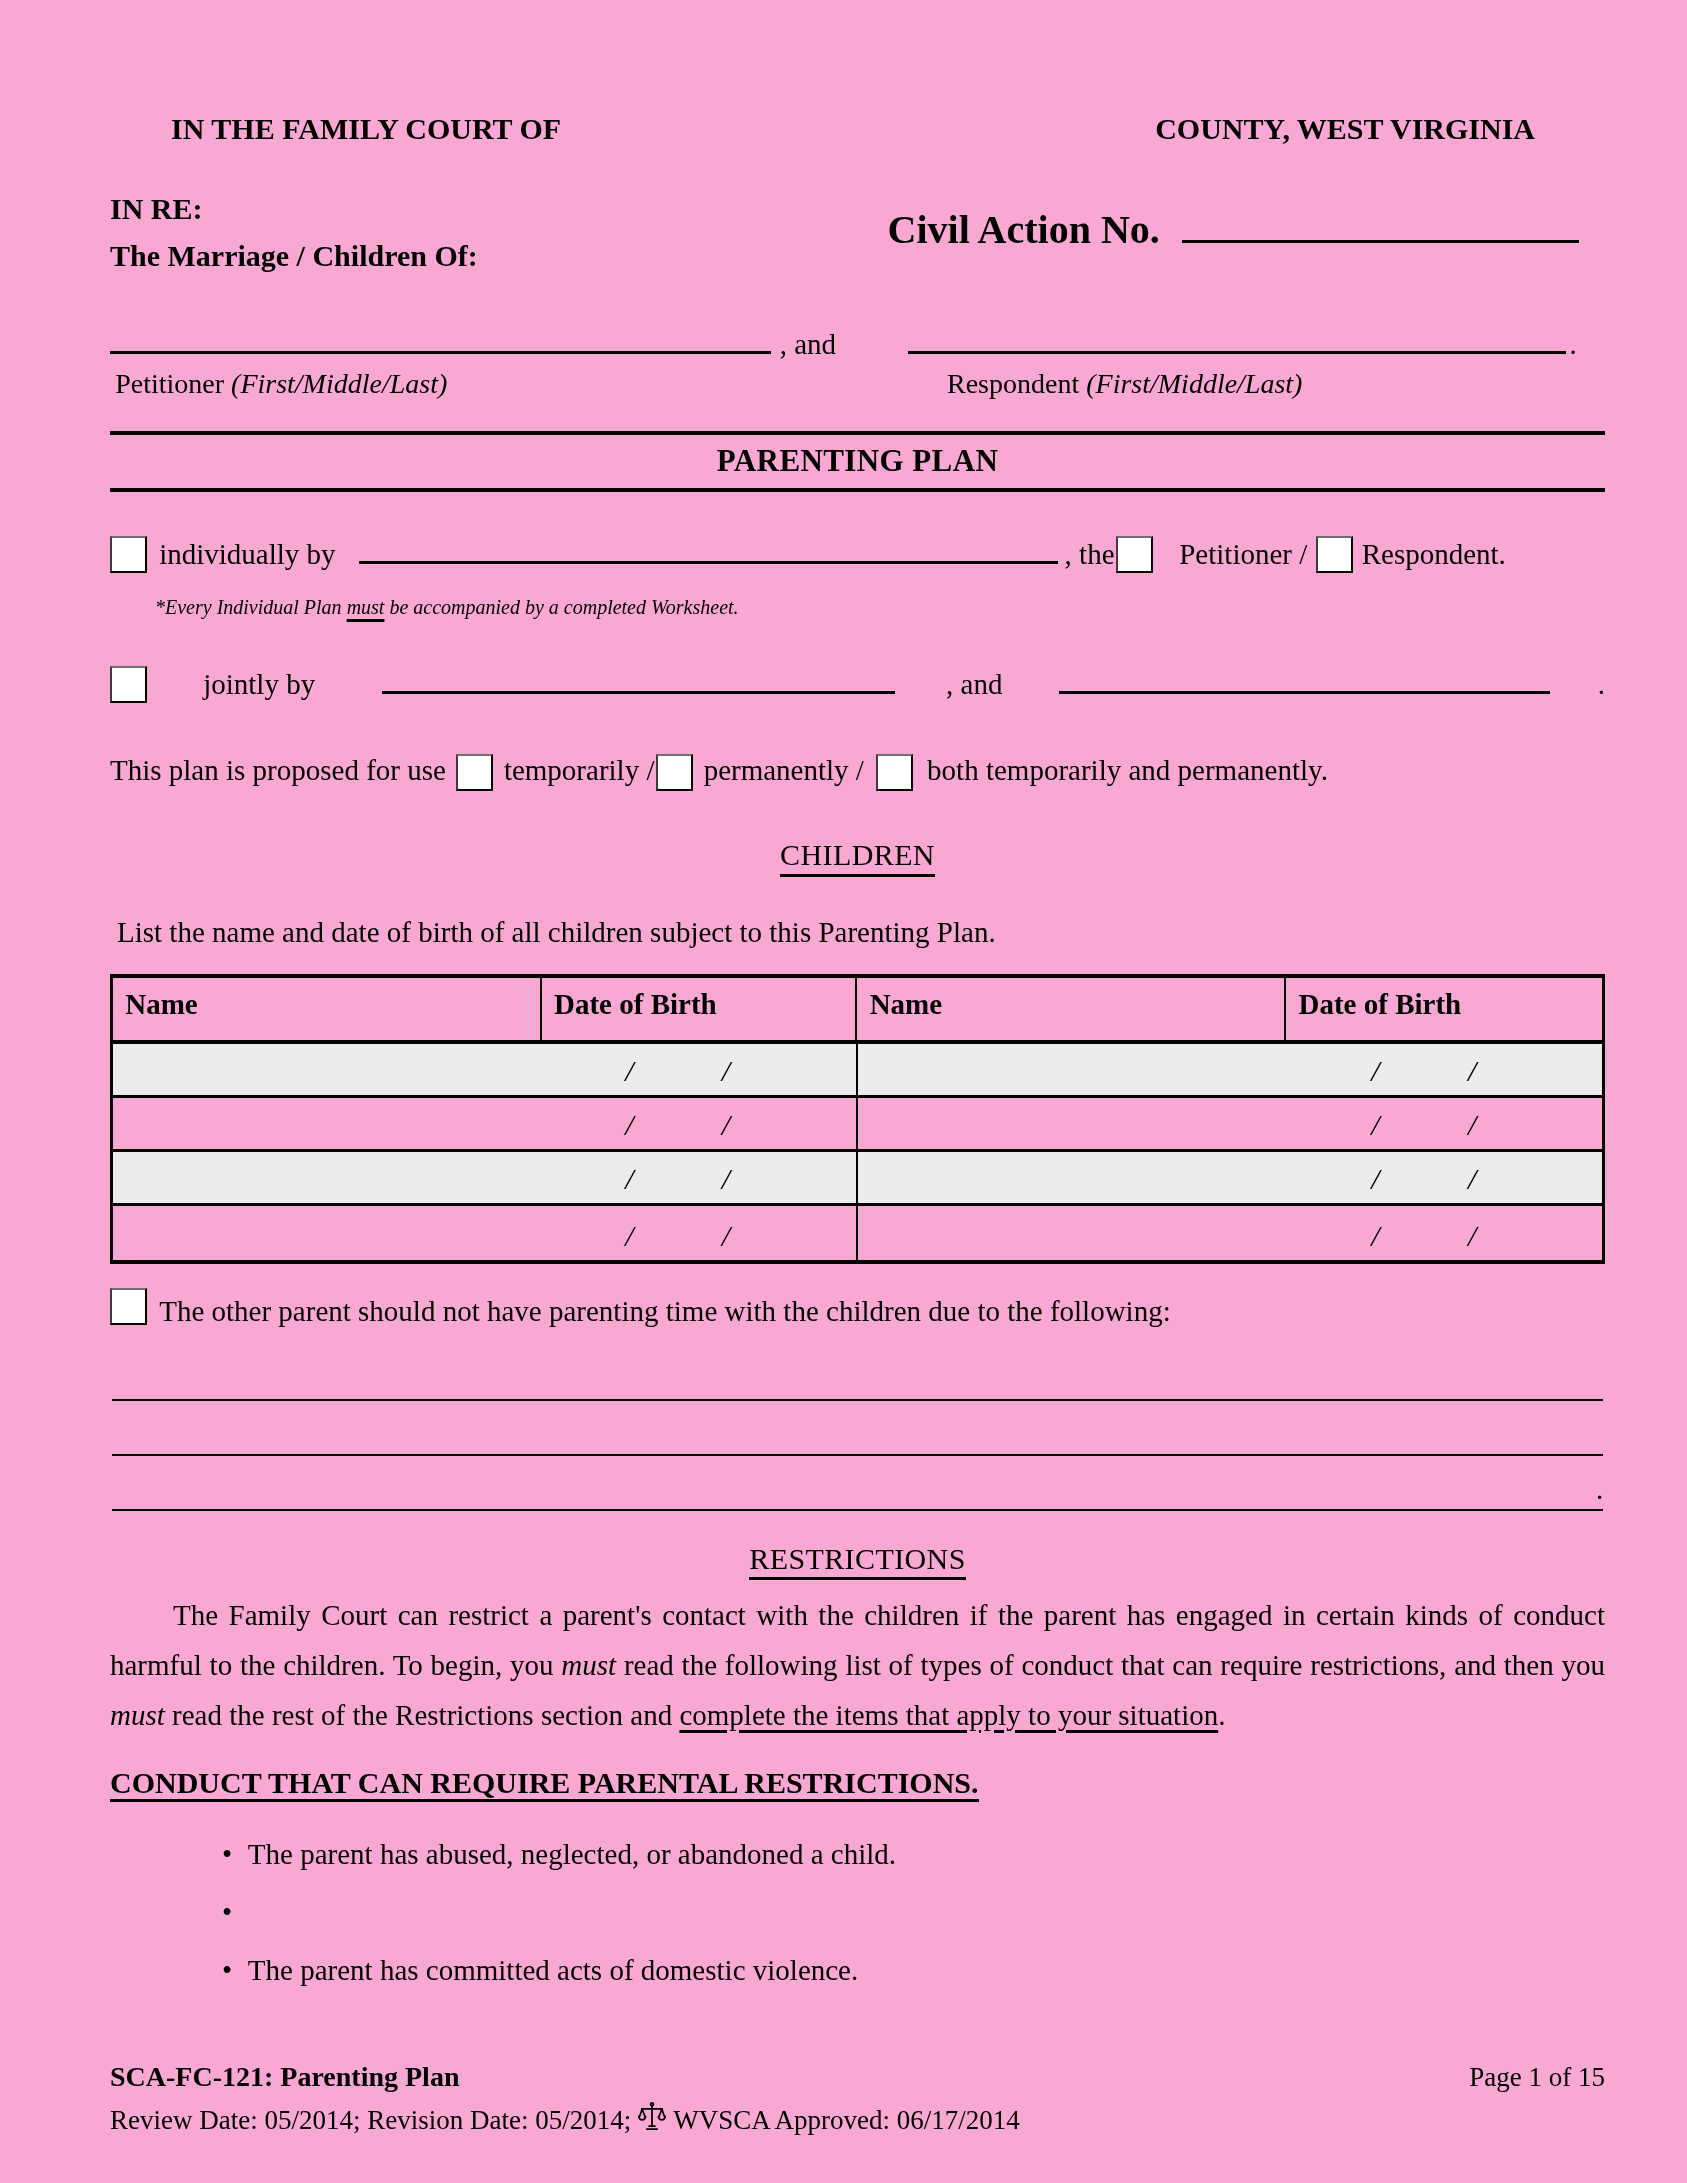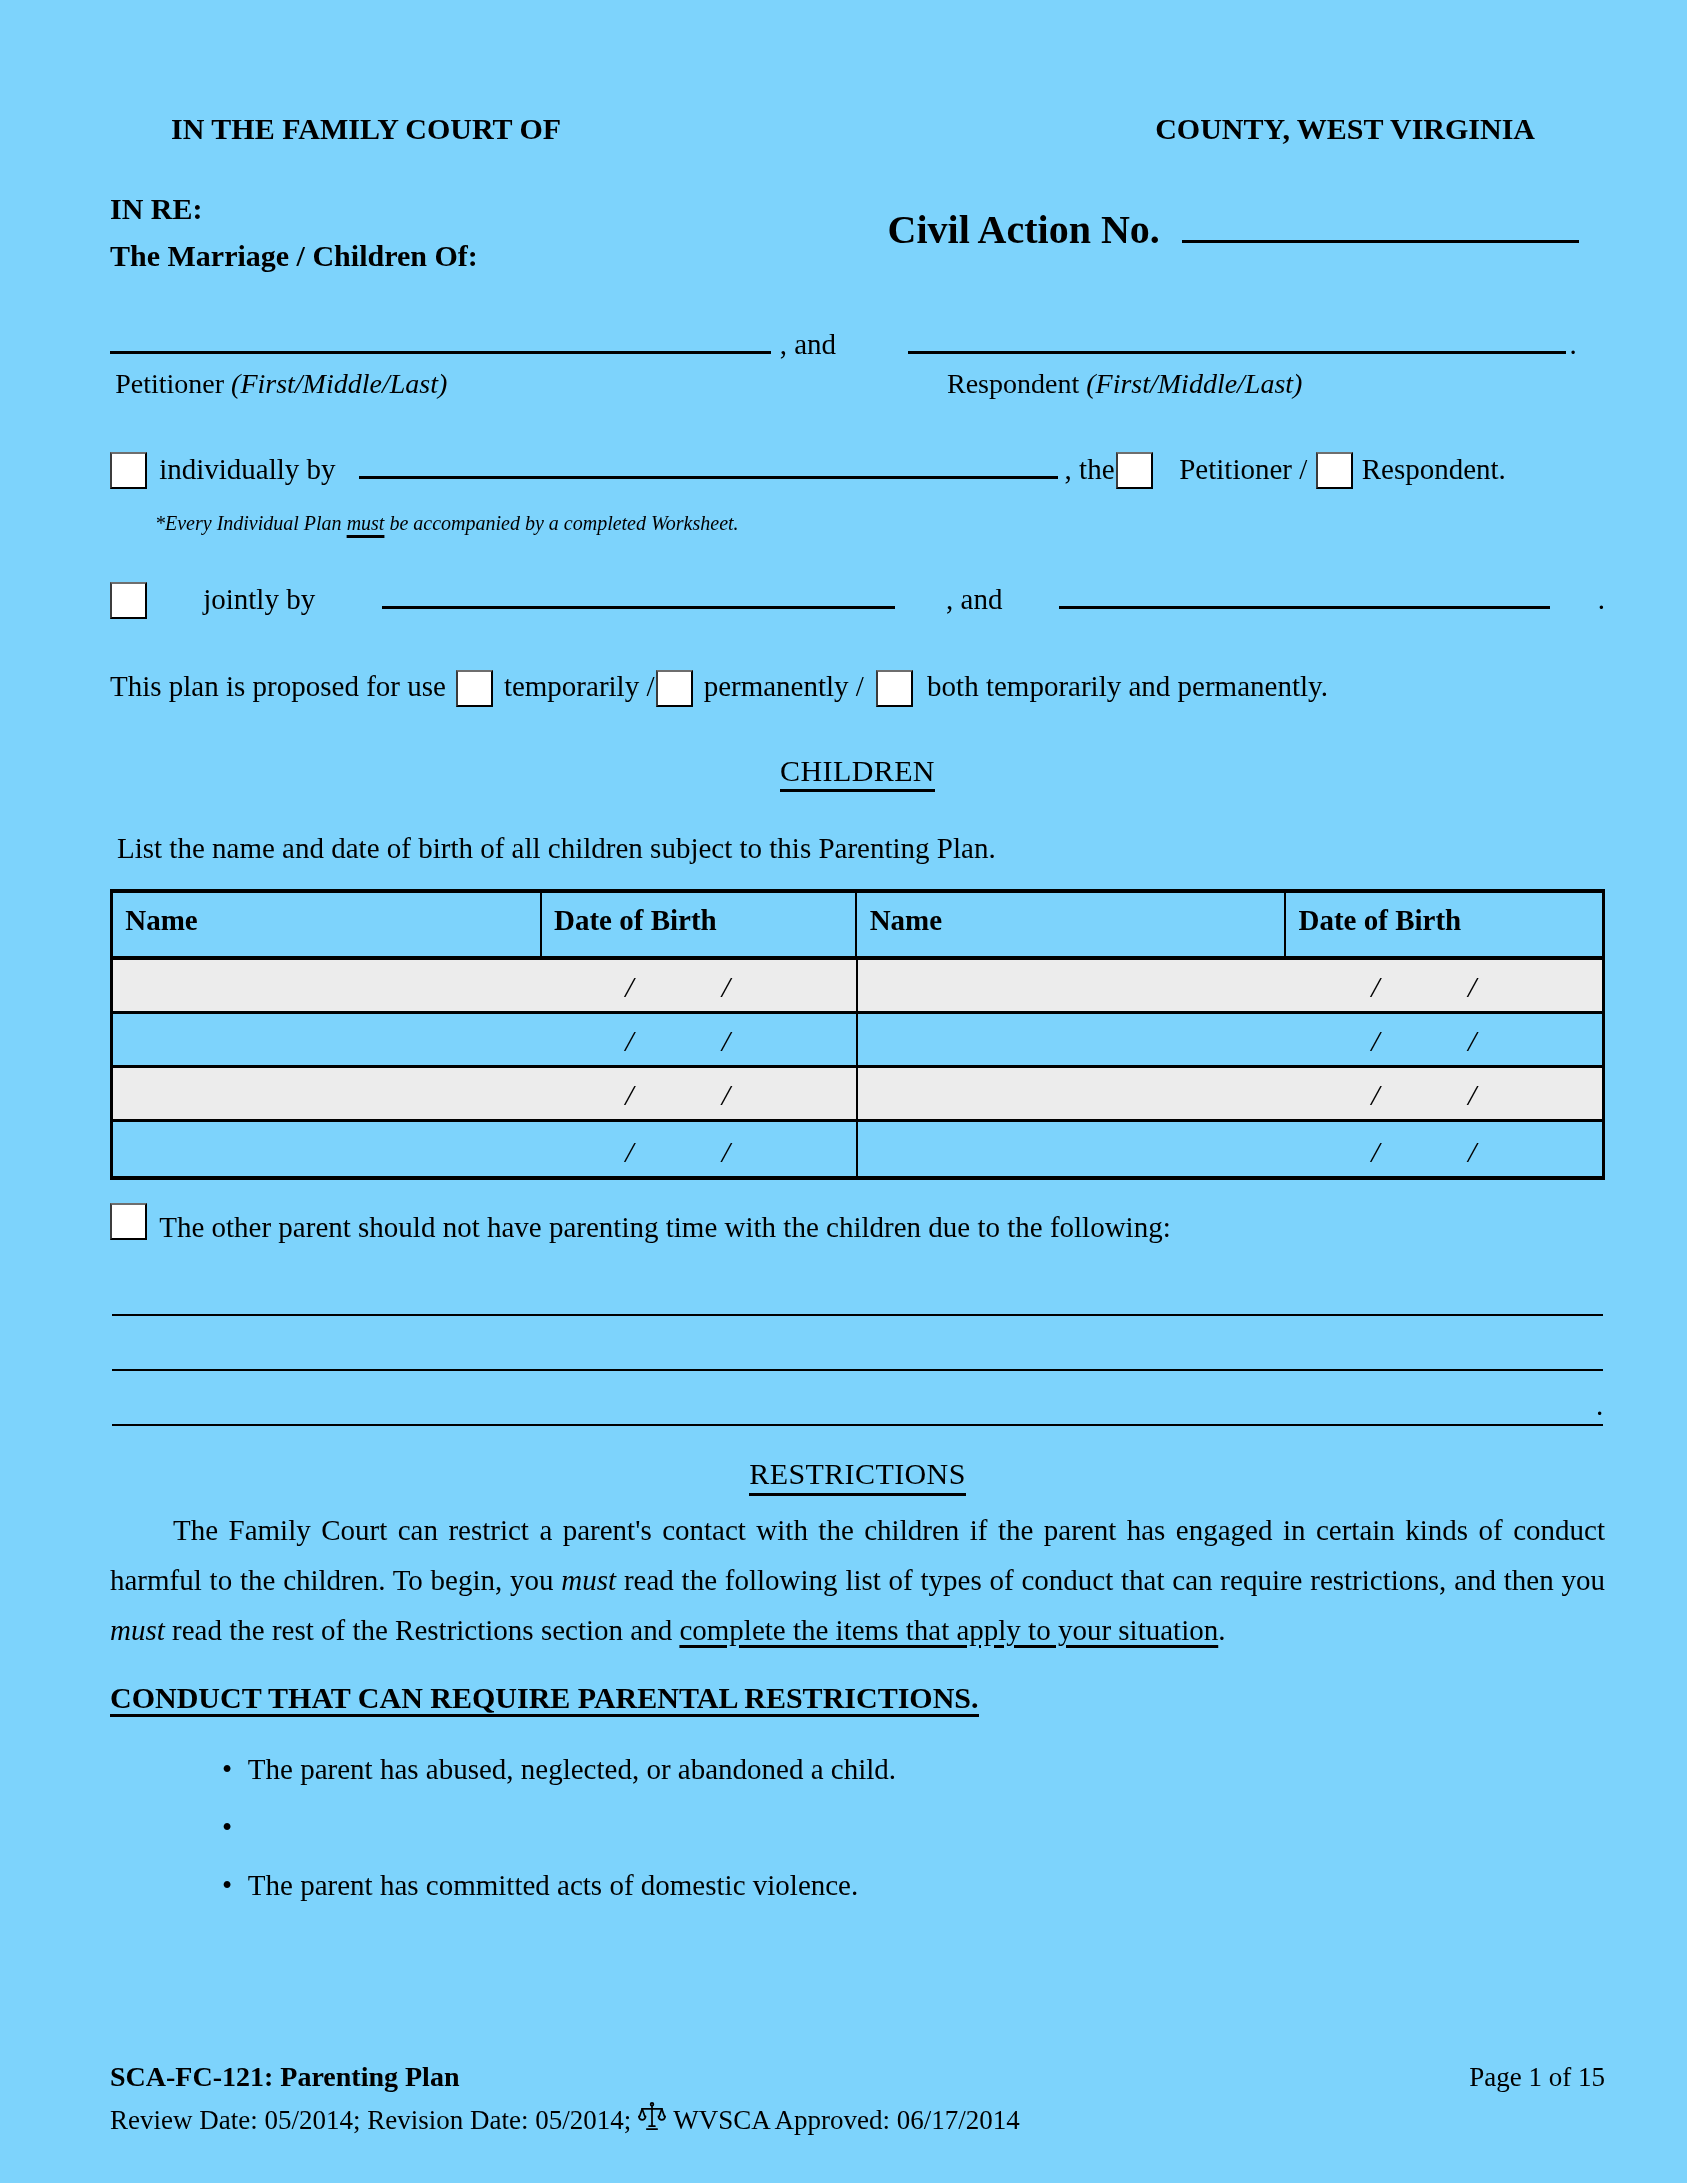--- a/index.html
+++ b/index.html
@@ -6,21 +6,21 @@
   html, body { background: #ffffff; }
   body {
     font-family: "Liberation Serif", "DejaVu Serif", serif;
     color: #000;
     width: 1687px;
   }
   .page {
     width: 1687px; height: 2184px;
     padding: 0 82px 45px 110px;
     display: flex; flex-direction: column;
-    background: #7dd3fc;
+    background: #f9a8d4;
     overflow: hidden;
   }
   .i { font-style: italic; }
   .fs { font-size: 29px; line-height: 1.3; }
 
   
   .court-row { display: flex; justify-content: space-between; margin-top: 112px; font-size: 30px; font-weight: bold; }
   .court-row .left { margin-left: 61px; }
   .court-row .right { margin-right: 70px; }
 
@@ -126,20 +126,25 @@
     <span class="blank thick" style="width:661px;"></span>
     <span style="margin-left:8.7px;">,  and</span>
     <span class="blank thick" style="width:658px; margin-left:72px;"></span>
     <span style="margin-left:3.5px;">.</span>
   </div>
   <div class="party-labels fs">
     <span class="pl"><span>Petitioner </span><span class="i">(First/Middle/Last)</span></span>
     <span class="rl"><span>Respondent </span><span class="i">(First/Middle/Last)</span></span>
   </div>
 
+  <div class="title-band">
+    <div class="rule"></div>
+    <div class="form-title">PARENTING PLAN</div>
+    <div class="rule"></div>
+  </div>
 
 
   <div class="cb-row">
     <span class="checkbox"></span>
     <span style="margin-left:12.2px;">individually by</span>
     <span class="blank thick" style="width:699px; margin-left:23px;"></span>
     <span style="margin-left:7px;">, the</span>
     <span class="checkbox raised" style="margin-left:1.7px;"></span>
     <span style="margin-left:26px;">Petitioner /</span>
     <span class="checkbox raised" style="margin-left:8.7px;"></span>

